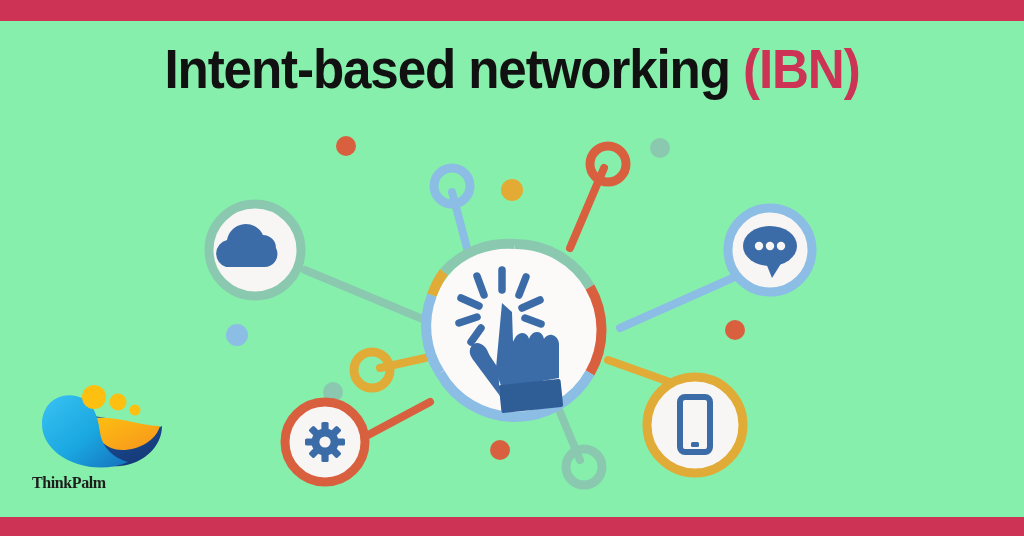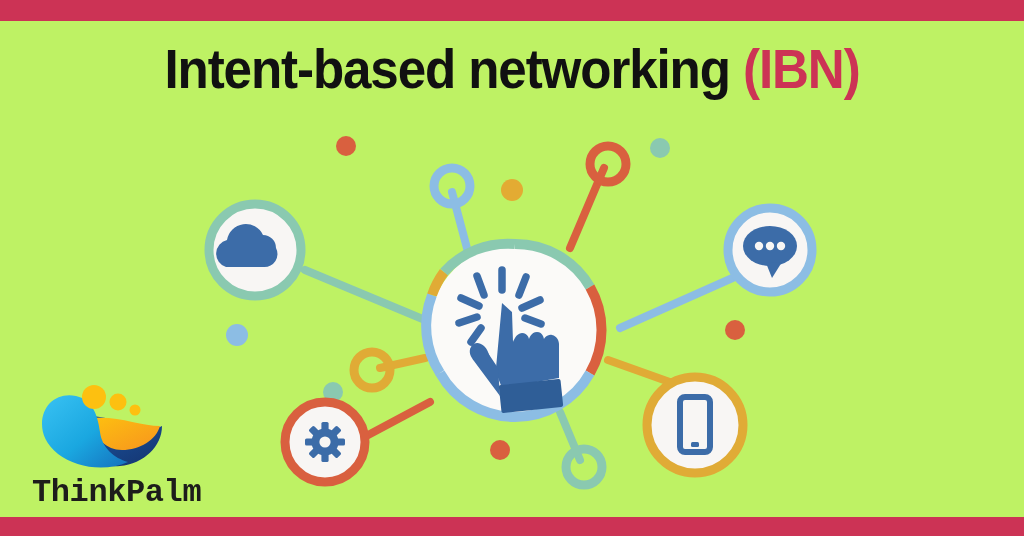--- a/index.html
+++ b/index.html
@@ -3,21 +3,21 @@
 <meta charset="utf-8">
 <title>Intent-based networking (IBN)</title>
 <style>
   html,body{margin:0;padding:0;}
   body{
     width:1024px;height:536px;
     background:#f8f6f4;
     font-family:"Liberation Sans", sans-serif;
     overflow:hidden;
   }
-  .page{position:relative;width:1024px;height:536px;background:#bef264;overflow:hidden;}
+  .page{position:relative;width:1024px;height:536px;background:#86efac;overflow:hidden;}
 
   .bar-top{position:absolute;left:0;top:0;width:1024px;height:21px;background:#cc3355;}
   .bar-bottom{position:absolute;left:0;top:517px;width:1024px;height:19px;background:#cc3355;}
 
   .title{
     position:absolute;left:0;top:38px;width:1024px;
     text-align:center;
     font-family:"Liberation Sans", sans-serif;
     font-weight:bold;
     font-size:55px;
@@ -30,23 +30,23 @@
   }
   .title .accent{color:#cc3355;}
 
   .graphic{position:absolute;left:180px;top:120px;width:660px;height:380px;}
   .graphic svg{display:block;}
 
   .logo{position:absolute;left:28px;top:382px;width:160px;height:130px;}
   .logo .mark{position:absolute;left:8px;top:0;width:130px;height:92px;}
   .logo .wordmark{
     position:absolute;left:0;top:92px;width:160px;
-    font-family:Liberation Mono, monospace;
+    font-family:Liberation Serif, serif;
     font-weight:bold;
-    font-size:32px;
+    font-size:16px;
     letter-spacing:-0.4px;
     color:#1d1d1b;
     text-align:left;
     padding-left:4px;
     box-sizing:border-box;
   }
 </style>
 </head>
 <body>
 

